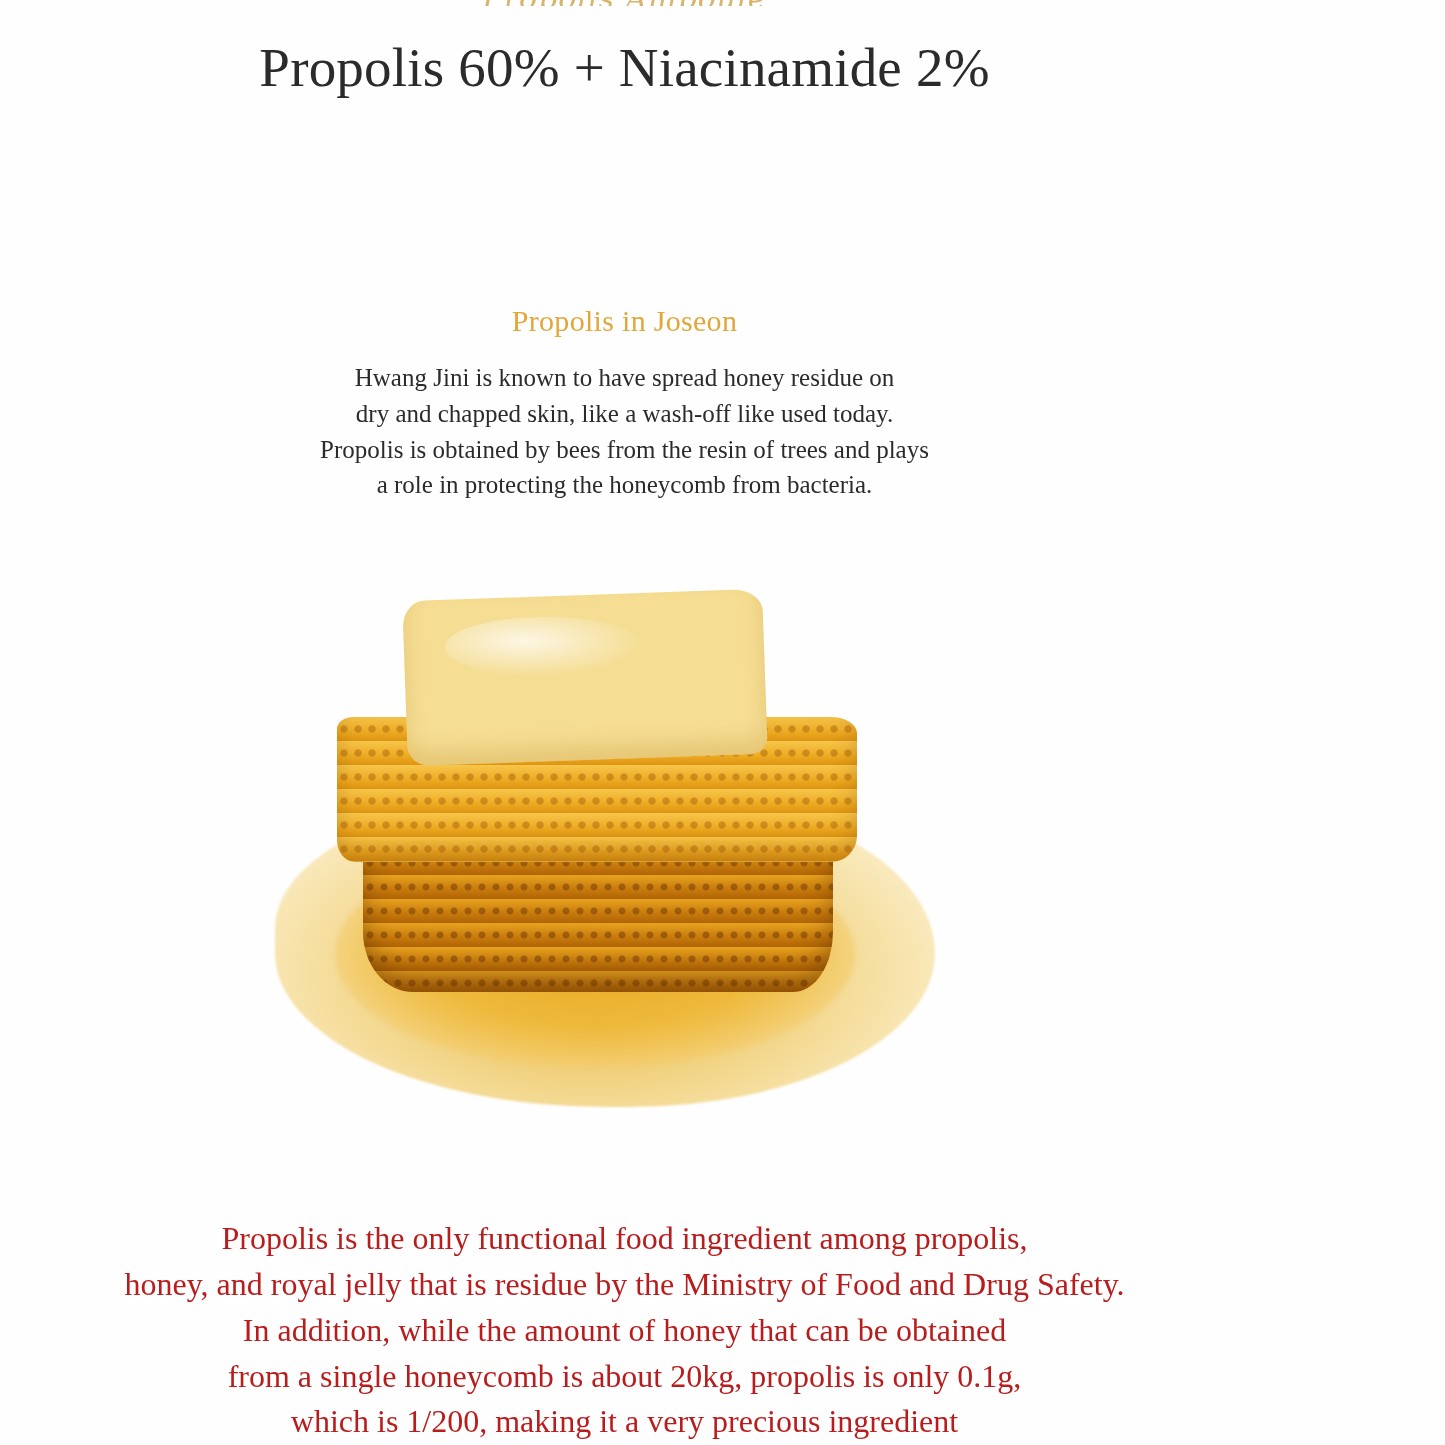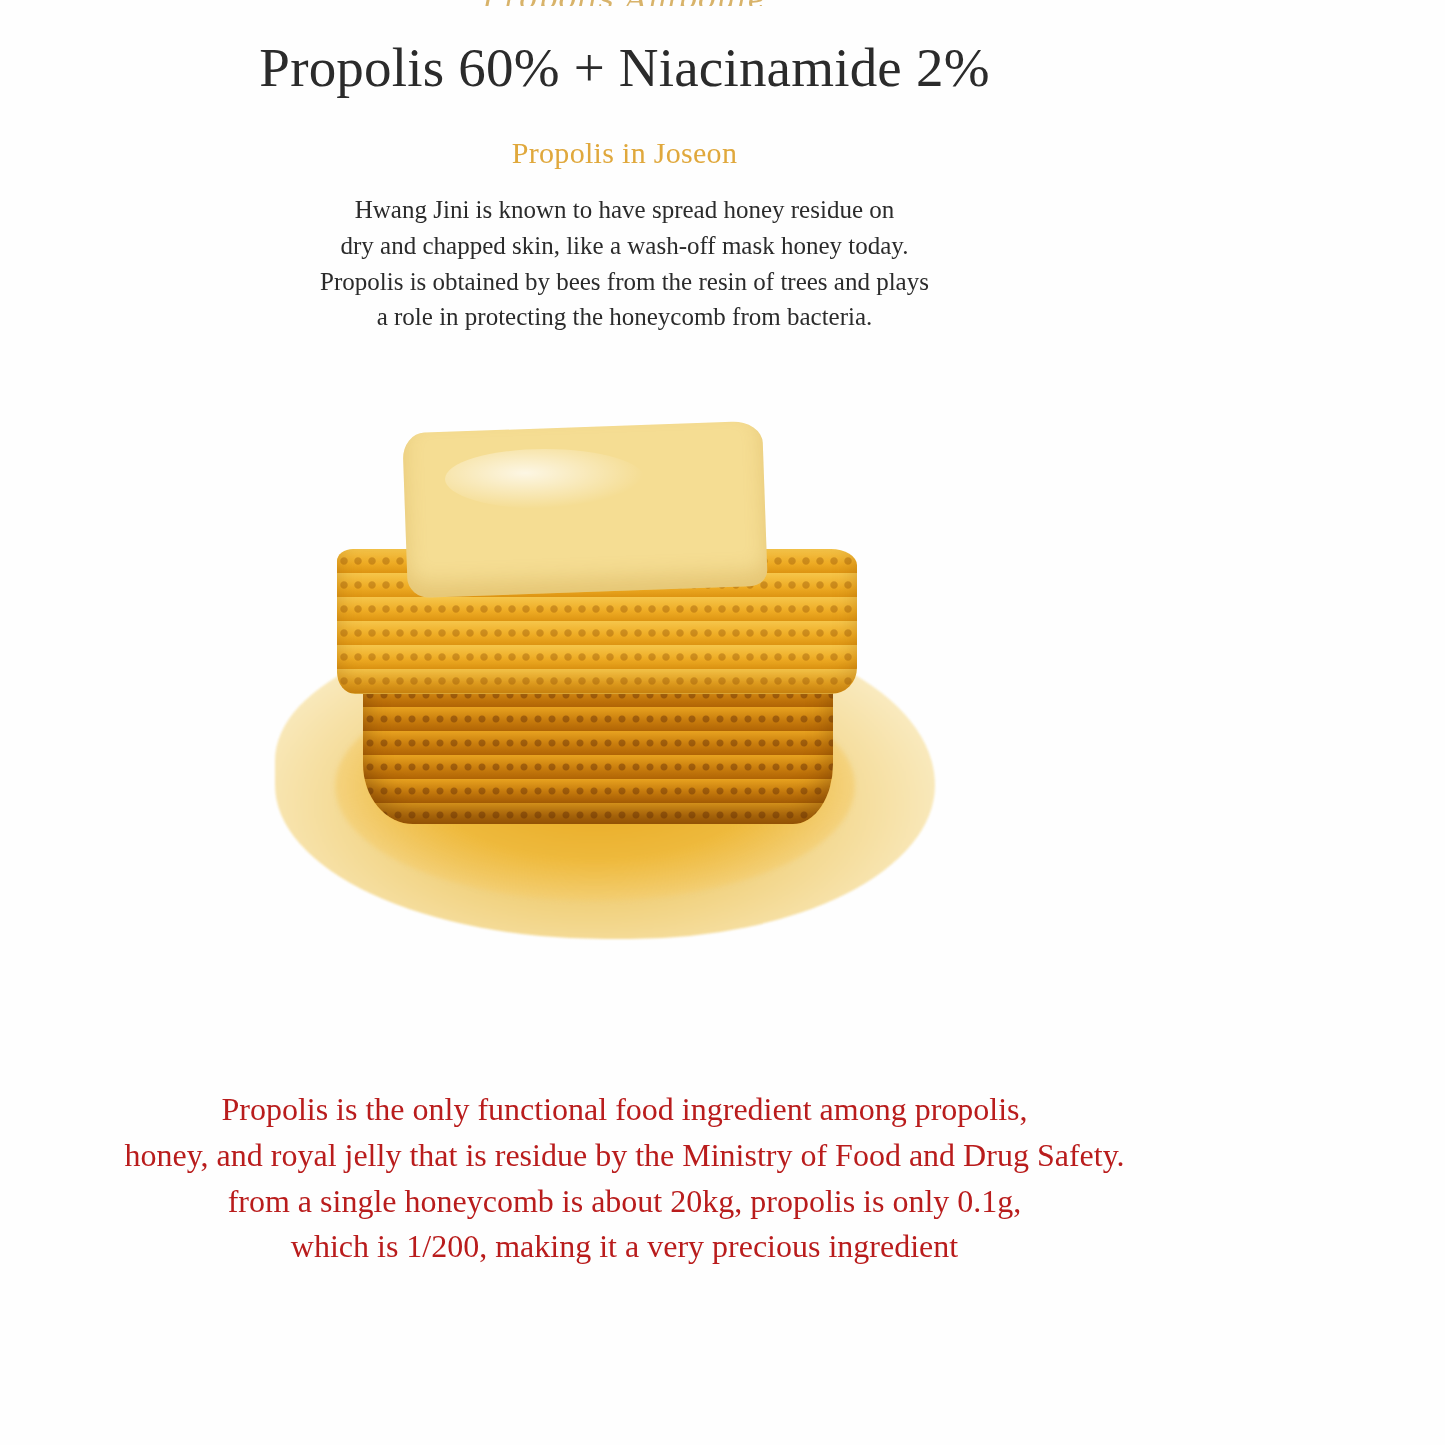--- a/index.html
+++ b/index.html
@@ -46,20 +46,21 @@
     margin-top: 36px;
     font-size: 55px;
     font-weight: 400;
     letter-spacing: 0.2px;
     color: #2b2b2b;
     text-align: center;
     line-height: 1.15;
   }
 
   .section-label {
+    margin-top: 168px;
     font-size: 30px;
     color: #e0a83c;
     text-align: right;
     letter-spacing: 0.3px;
   }
 
   .intro-copy {
     margin-top: 22px;
     font-size: 25px;
     line-height: 1.43;
@@ -170,36 +171,37 @@
 <div class="page">
 
   <div class="top-script">Propolis Ampoule</div>
 
   <h1 class="main-title">Propolis 60% + Niacinamide 2%</h1>
 
   <div class="section-label">Propolis in Joseon</div>
 
   <div class="intro-copy">
     <div>Hwang Jini is known to have spread honey residue on</div>
-    <div>dry and chapped skin, like a wash-off mask honey today.</div>
+    <div>dry and chapped skin, like a wash-off like used today.</div>
     <div>Propolis is obtained by bees from the resin of trees and plays</div>
     <div>a role in protecting the honeycomb from bacteria.</div>
   </div>
 
   <div class="image-wrap">
     <div class="honey-pool"></div>
     <div class="honey-pool2"></div>
     <div class="drip d1"></div>
     <div class="drip d2"></div>
     <div class="comb comb-bottom"></div>
     <div class="comb comb-mid"></div>
     <div class="comb comb-top"></div>
     <div class="comb-gloss"></div>
   </div>
 
   <div class="closing-copy">
     <div>Propolis is the only functional food ingredient among propolis,</div>
     <div>honey, and royal jelly that is residue by the Ministry of Food and Drug Safety.</div>
+    <div>In addition, while the amount of honey that can be obtained</div>
     <div>from a single honeycomb is about 20kg, propolis is only 0.1g,</div>
     <div>which is 1/200, making it a very precious ingredient</div>
   </div>
 
 </div>
 
 </body></html>

